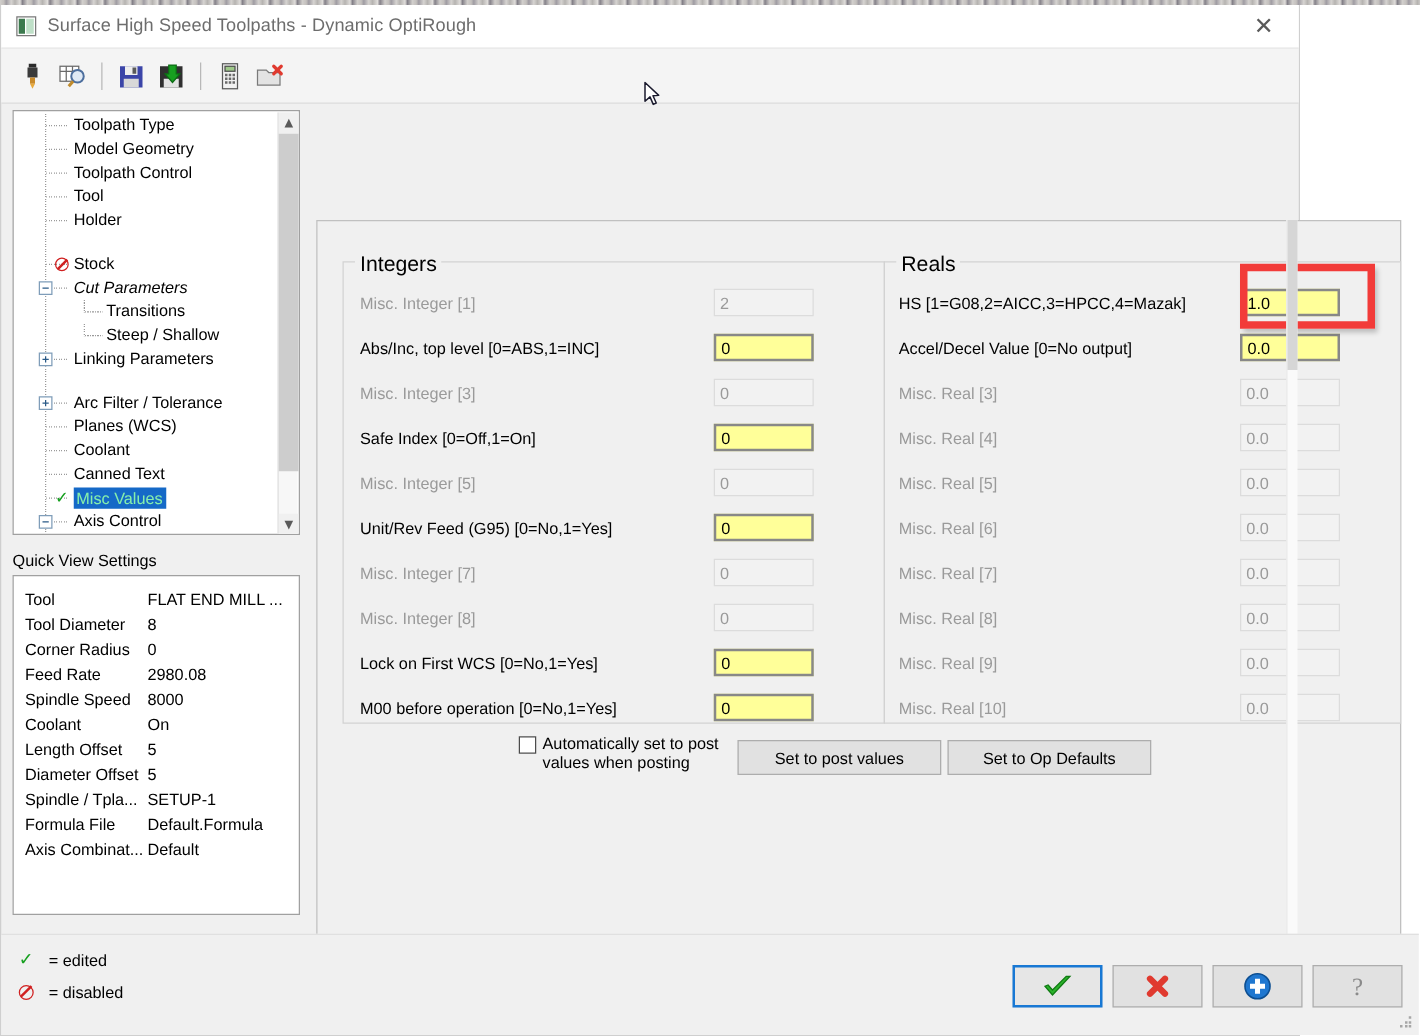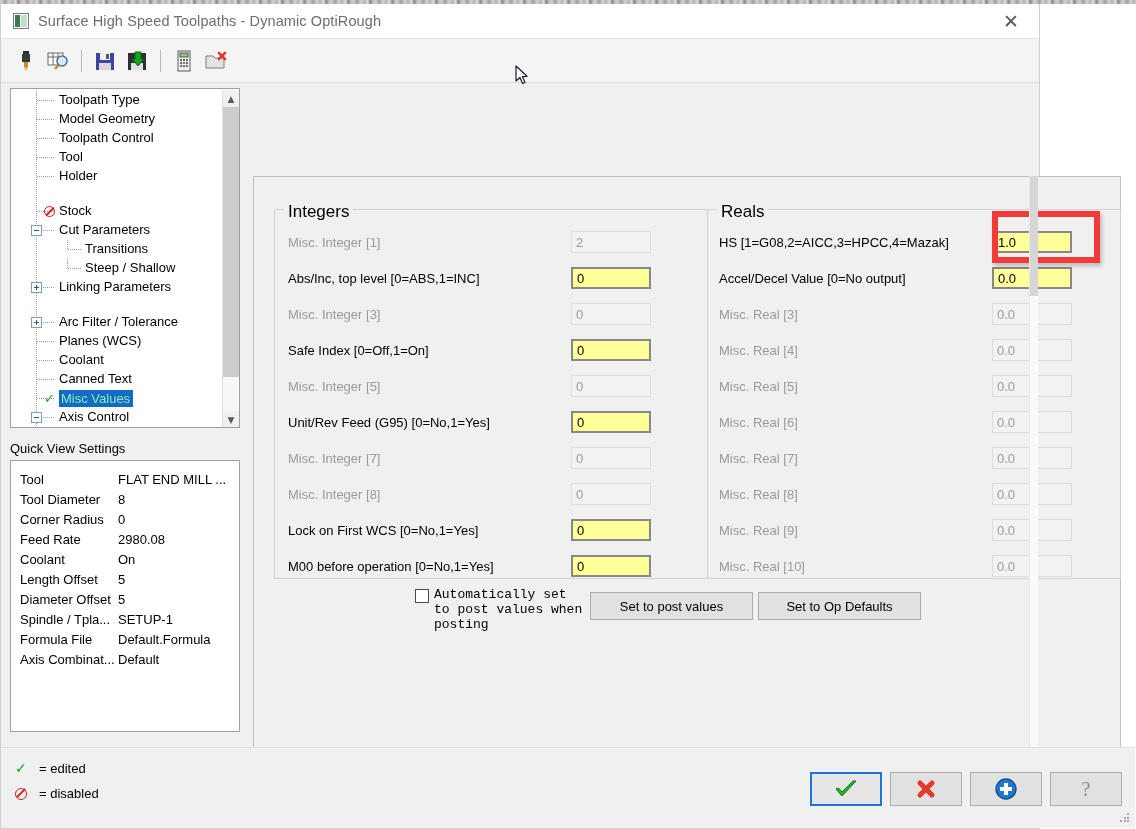--- a/index.html
+++ b/index.html
@@ -355,21 +355,20 @@
     border: 1px solid #4c4c4c;
     margin-top: 2px;
     box-sizing: border-box;
     cursor: pointer;
     flex: 0 0 auto;
   }
   #auto-post-label {
     font-size: 13px;
     line-height: 15px;
     width: 152px;
-    font-family: Liberation Mono, monospace;
   }
   .wide-btn {
     position: absolute;
     top: 0;
     height: 28px;
     background: #e1e1e1;
     border: 1px solid #adadad;
     font-family: "Liberation Sans", sans-serif;
     font-size: 13px;
     color: #000000;
@@ -587,21 +586,21 @@
               <span class="label" style="left: 48px; top: 1px;">Holder</span>
             </div>
             <div class="tnode" style="position: absolute; left: 0px; top: 111px; width: 212px;">
               <div class="hdash" style="left: 26px; top: 9px; width: 18px;"></div>
               <span class="ic-ban" style="left: 33px; top: 4px;"></span>
               <span class="label" style="left: 48px; top: 1px;">Stock</span>
             </div>
             <div class="tnode" style="position: absolute; left: 0px; top: 130px; width: 212px;">
               <div class="hdash" style="left: 26px; top: 9px; width: 18px;"></div>
               <div class="pm" style="left: 20px; top: 4px;"></div>
-              <span class="label" style="left: 48px; top: 1px;">Cut Parameters</span>
+              <span class="label" style="left: 48px; top: 1px; font-style: italic;">Cut Parameters</span>
             </div>
             <div class="tnode" style="position: absolute; left: 0px; top: 149px; width: 212px;">
               <div class="hdash" style="left: 57px; top: 9px; width: 14px;"></div>
               <div class="vline" style="left: 56px; height: 10px;"></div>
               <span class="label" style="left: 74px; top: 1px;">Transitions</span>
             </div>
             <div class="tnode" style="position: absolute; left: 0px; top: 168px; width: 212px;">
               <div class="hdash" style="left: 57px; top: 9px; width: 14px;"></div>
               <div class="vline" style="left: 56px; height: 10px;"></div>
               <span class="label" style="left: 74px; top: 1px;">Steep / Shallow</span>
@@ -659,20 +658,24 @@
             <div class="k">Tool Diameter</div>
             <div class="v">8</div>
           </div>
           <div class="qvs-row">
             <div class="k">Corner Radius</div>
             <div class="v">0</div>
           </div>
           <div class="qvs-row">
             <div class="k">Feed Rate</div>
             <div class="v">2980.08</div>
+          </div>
+          <div class="qvs-row">
+            <div class="k">Spindle Speed</div>
+            <div class="v">8000</div>
           </div>
           <div class="qvs-row">
             <div class="k">Coolant</div>
             <div class="v">On</div>
           </div>
           <div class="qvs-row">
             <div class="k">Length Offset</div>
             <div class="v">5</div>
           </div>
           <div class="qvs-row">

